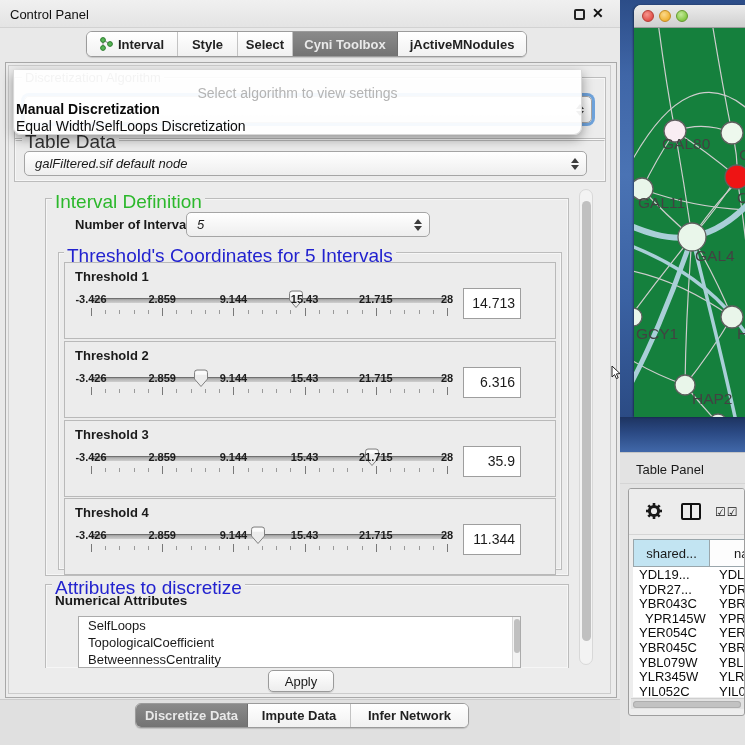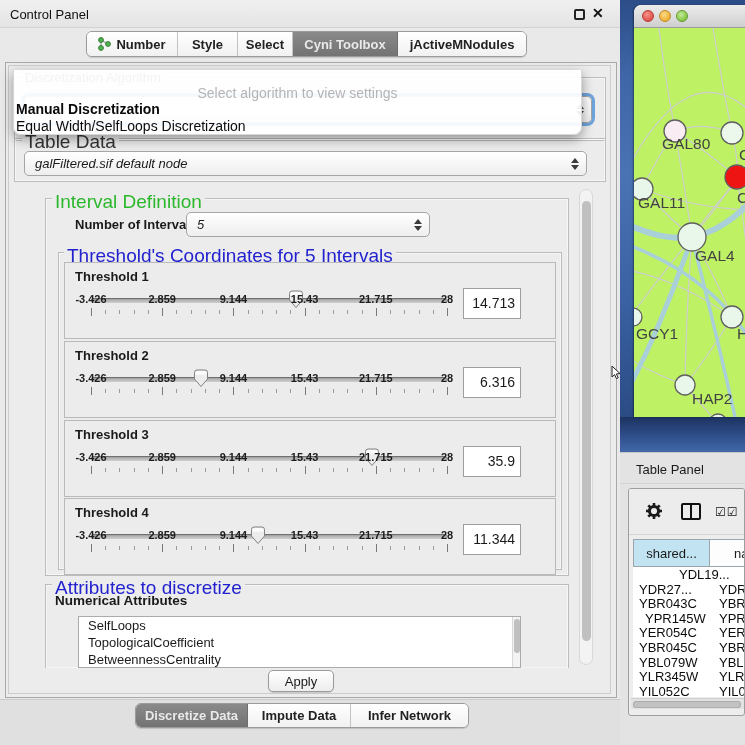--- a/index.html
+++ b/index.html
@@ -56,21 +56,21 @@
   .list-item { padding:1px 0 1px 9px; font-size:13px; height:17px; }
 
   .btn { border:1px solid #9a9a9a; border-radius:5px; background:linear-gradient(#ffffff,#ededed); font-size:13px; display:flex; align-items:center; justify-content:center; box-shadow:0 1px 1px rgba(0,0,0,.15); }
 
   
   .desktop { left:620px; top:0; width:125px; height:417px; background:linear-gradient(180deg,#2c4d88 0%,#3f66a7 18%,#4a73b4 42%,#3a61a2 72%,#2b4b84 100%); }
   .desktop-below { left:620px; top:417px; width:125px; height:35px; background:linear-gradient(180deg,#1d3360 0%,#2b4a84 45%,#4168a9 100%); }
   .net-window { left:634px; top:5px; width:111px; height:412px; border-radius:7px 0 0 0; background:#fff; box-shadow:-1px 0 2px rgba(0,0,0,.4); overflow:hidden; }
   .net-titlebar { position:absolute; left:0; top:0; width:111px; height:23px; background:linear-gradient(#ececec,#cfcfcf); border-bottom:1px solid #9b9b9b; border-radius:7px 0 0 0; }
   .light { position:absolute; top:5px; width:12px; height:12px; border-radius:50%; }
-  .net-canvas { position:absolute; left:0; top:23px; width:111px; height:389px; background:#bef264;text-align:right; }
+  .net-canvas { position:absolute; left:0; top:23px; width:111px; height:389px; background:#15803d;text-align:right; }
 
   .tp-header { left:620px; top:452px; width:125px; height:32px; background:#e3e3e3; border-top:1px solid #c6c6c6; border-bottom:1px solid #d5d5d5; }
   .tp-header-text { left:636px; top:461px; font-size:13px; color:#1a1a1a; }
   .tp-bg { left:620px; top:484px; width:125px; height:261px; background:#e3e3e3; }
   .tp-window { left:628px; top:488px; width:117px; height:228px; border:1px solid #9e9e9e; border-radius:3px; background:#ededed; overflow:hidden; }
   .cols-icon { position:absolute; width:20px; height:17px; border:2px solid #111; border-radius:2px; }
   .cols-icon::after { content:""; position:absolute; left:7px; top:0; width:2px; height:13px; background:#111; }
   .chk { font-size:12px; color:#111; letter-spacing:1px; }
   .tbl-hcell { position:absolute; height:28px; border:1px solid #9aa6ab; font-size:13px; display:flex; align-items:center; justify-content:center; }
   .tbl-row-cell { position:absolute; font-size:13px; color:#0c0c0c; white-space:nowrap; }
@@ -97,21 +97,21 @@
 
     <div class="abs seg" style="left:86px; top:31px; height:26px;">
       <div class="seg-item" style="width:91px;">
         <svg width="13" height="14" viewBox="0 0 13 14" style="margin-right:5px;">
           <line x1="3" y1="3" x2="3" y2="11" stroke="#9a9a9a" stroke-width="1.2"></line>
           <line x1="3" y1="3" x2="10" y2="7" stroke="#9a9a9a" stroke-width="1.2"></line>
           <circle cx="3" cy="3" r="2.4" fill="#55b555" stroke="#2d7a2d"></circle>
           <circle cx="3" cy="11" r="2.4" fill="#55b555" stroke="#2d7a2d"></circle>
           <circle cx="10" cy="7" r="2.4" fill="#55b555" stroke="#2d7a2d"></circle>
         </svg>
-        <span>Number</span>
+        <span>Interval</span>
       </div>
       <div class="seg-item" style="width:60px;">
           <span>Style</span>
         </div>
       <div class="seg-item" style="width:55px;">
           <span>Select</span>
         </div>
       <div class="seg-item selected" style="width:105px;">
           <span>Cyni Toolbox</span>
         </div>
@@ -481,21 +481,21 @@
         <circle cx="9" cy="9" r="4.6" fill="none" stroke="#1a1a1a" stroke-width="3"></circle>
       </svg>
       <div class="cols-icon" style="left:52px; top:14px;"></div>
       <span class="abs chk" style="left:86px; top:16px;">☑☑</span>
     </div>
 
     <div class="tbl-hcell" style="left:4px; top:50px; width:77px; background:#c2e4f2;">shared...</div>
     <div class="tbl-hcell" style="left:80px; top:50px; width:60px; background:#fdfdfd; justify-content:flex-start; padding-left:24px;">na</div>
 
     <div class="abs" style="left:4px; top:78px; width:113px; height:130px; background:#fff; overflow:hidden;" id="tbl-rows">
-  <div style="position:relative; height:14.6px;margin-left:40px;">
+  <div style="position:relative; height:14.6px;">
     <span class="tbl-row-cell" style="left:6px; top:0;">YDL19...</span>
     <span class="tbl-row-cell" style="left:86px; top:0;">YDL1</span>
   </div>
 
   <div style="position:relative; height:14.6px;">
     <span class="tbl-row-cell" style="left:6px; top:0;">YDR27...</span>
     <span class="tbl-row-cell" style="left:86px; top:0;">YDR2</span>
   </div>
 
   <div style="position:relative; height:14.6px;">

